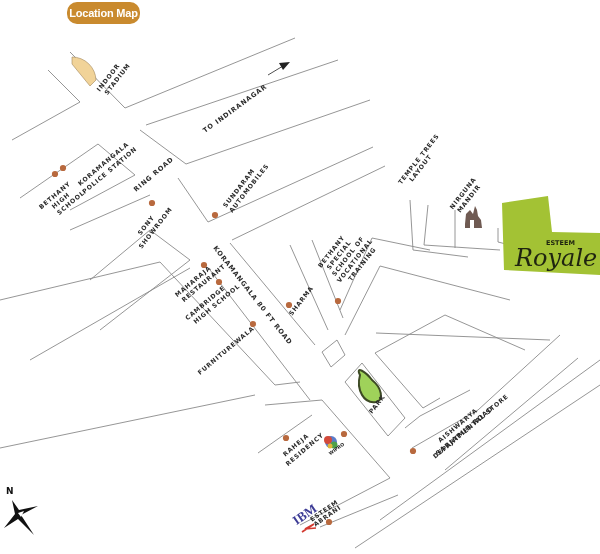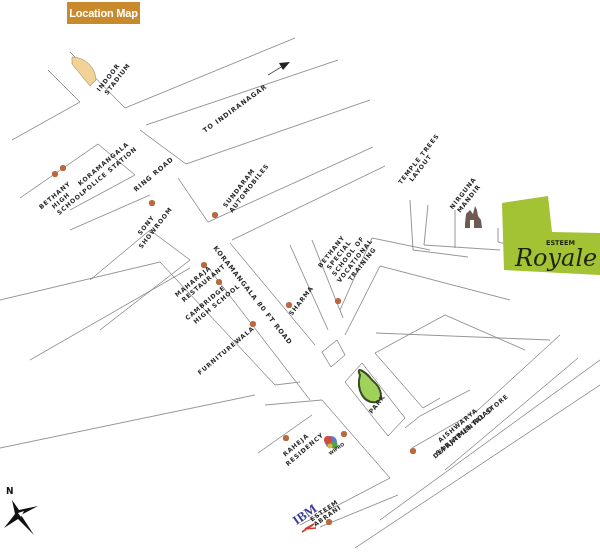--- a/index.html
+++ b/index.html
@@ -1,17 +1,17 @@
 <!DOCTYPE html>
 <html><head>
   <meta charset="utf-8">
   <style>
     html, body { margin: 0; padding: 0; background: #ffffff; }
     #map { position: relative; width: 600px; height: 554px; overflow: hidden; background: #ffffff; font-family: "DejaVu Sans", sans-serif; }
-    #title-badge { position: absolute; left: 67px; top: 2px; width: 73px; height: 22px; background: #c98a2e; color: #fff; font-family: "Liberation Sans", sans-serif; font-weight: bold; font-size: 11px; line-height: 22px; text-align: center; letter-spacing: -0.2px; }
+    #title-badge { position: absolute; left: 67px; top: 2px; width: 73px; height: 22px; background: #c98a2e; color: #fff; font-family: "Liberation Sans", sans-serif; font-weight: bold; font-size: 11px; line-height: 22px; text-align: center; letter-spacing: -0.2px; border-radius: 10px; }
     svg { position: absolute; left: 0; top: 0; }
     .road { fill: none; stroke: #8a8a8a; stroke-width: 0.9; }
     .lbl { font-family: "DejaVu Sans", sans-serif; font-size: 6.2px; font-weight: bold; fill: #2a2a2a; letter-spacing: 0.9px; }
     .lbl-road { font-size: 6.6px; }
     .poi { fill: #b8693e; }
   </style>
 </head>
 <body>
 
 <div id="map">

